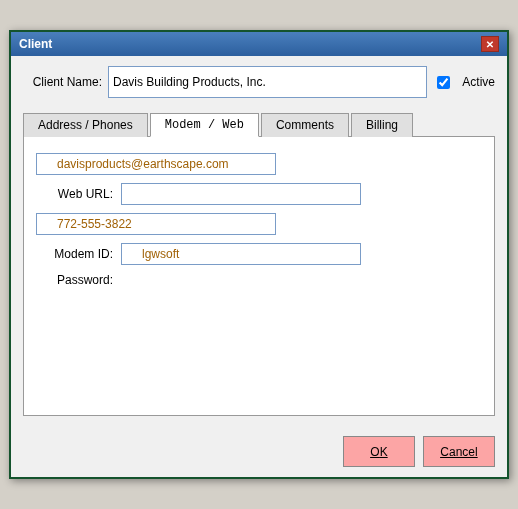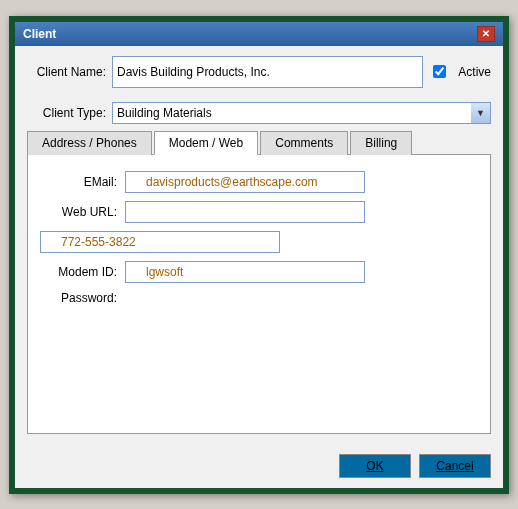--- a/index.html
+++ b/index.html
@@ -10,21 +10,21 @@
       display: flex;
       justify-content: center;
       align-items: center;
       width: 518px;
       height: 509px;
       overflow: hidden;
     }
     .window {
       width: 500px;
       background: #f0f0f0;
-      border: 6px solid #14532d;
+      border: 2px solid #14532d;
       box-shadow: 2px 2px 8px rgba(0,0,0,0.4);
     }
     .title-bar {
       background: linear-gradient(to bottom, #4a7fbd, #2c5f9e);
       color: white;
       padding: 4px 8px;
       display: flex;
       align-items: center;
       justify-content: space-between;
       user-select: none;
@@ -132,20 +132,21 @@
       margin-right: 2px;
       position: relative;
       bottom: -1px;
       border-bottom: none;
     }
     .tab.active {
       background: white;
       border-bottom: 1px solid white;
       z-index: 1;
       font-weight: normal;
+      font-family: Liberation Mono, monospace;
     }
     .tab-panel {
       border: 1px solid #999;
       background: white;
       padding: 16px 12px;
       min-height: 280px;
     }
     .tab-form-row {
       display: flex;
       align-items: center;
@@ -170,22 +171,22 @@
     }
     .footer {
       display: flex;
       justify-content: flex-end;
       padding: 10px 12px;
       gap: 8px;
       background: #f0f0f0;
     }
     .footer-btn {
       width: 72px;
-      height: 24px;
-      background: #0369a1;
+      height: 31px;
+      background: #fca5a5;
       border: 1px solid #888;
       font-size: 12px;
       cursor: pointer;
       display: flex;
       align-items: center;
       justify-content: center;
     }
     .footer-btn span {
       text-decoration: underline;
     }
@@ -216,47 +217,39 @@
       <div class="form-top-left">
         <span class="form-label">Client Name:</span>
         <input class="form-input" type="text" value="Davis Building Products, Inc." style="">
       </div>
       <div class="header-right" style="margin-left:10px;">
         <input type="checkbox" class="active-checkbox" checked="" style="">
         <span class="active-label">Active</span>
       </div>
     </div>
 
-    <div class="form-row">
-      <span class="form-label">Client Type:</span>
-      <div class="select-wrapper">
-        <select class="form-select"><option value="Building Materials">Building Materials</option></select>
-        <div class="select-arrow">▼</div>
-      </div>
-    </div>
 
     <div class="tabs">
       <div class="tab">
         <span>Address / Phones</span>
       </div>
       <div class="tab active">
         <span>Modem / Web</span>
       </div>
       <div class="tab">
         <span>Comments</span>
       </div>
       <div class="tab">
         <span>Billing</span>
       </div>
     </div>
 
     <div class="tab-panel">
 
       <div class="tab-form-row">
-        <span class="tab-form-label">EMail:</span>
         <input class="tab-form-input" type="text" value="davisproducts@earthscape.com" style="">
       </div>
 
       <div class="tab-form-row">
         <span class="tab-form-label">Web URL:</span>
         <input class="tab-form-input" type="text" value="" style="">
       </div>
 
       <div class="tab-form-row">
         <input class="tab-form-input" type="text" value="772-555-3822" style="">

